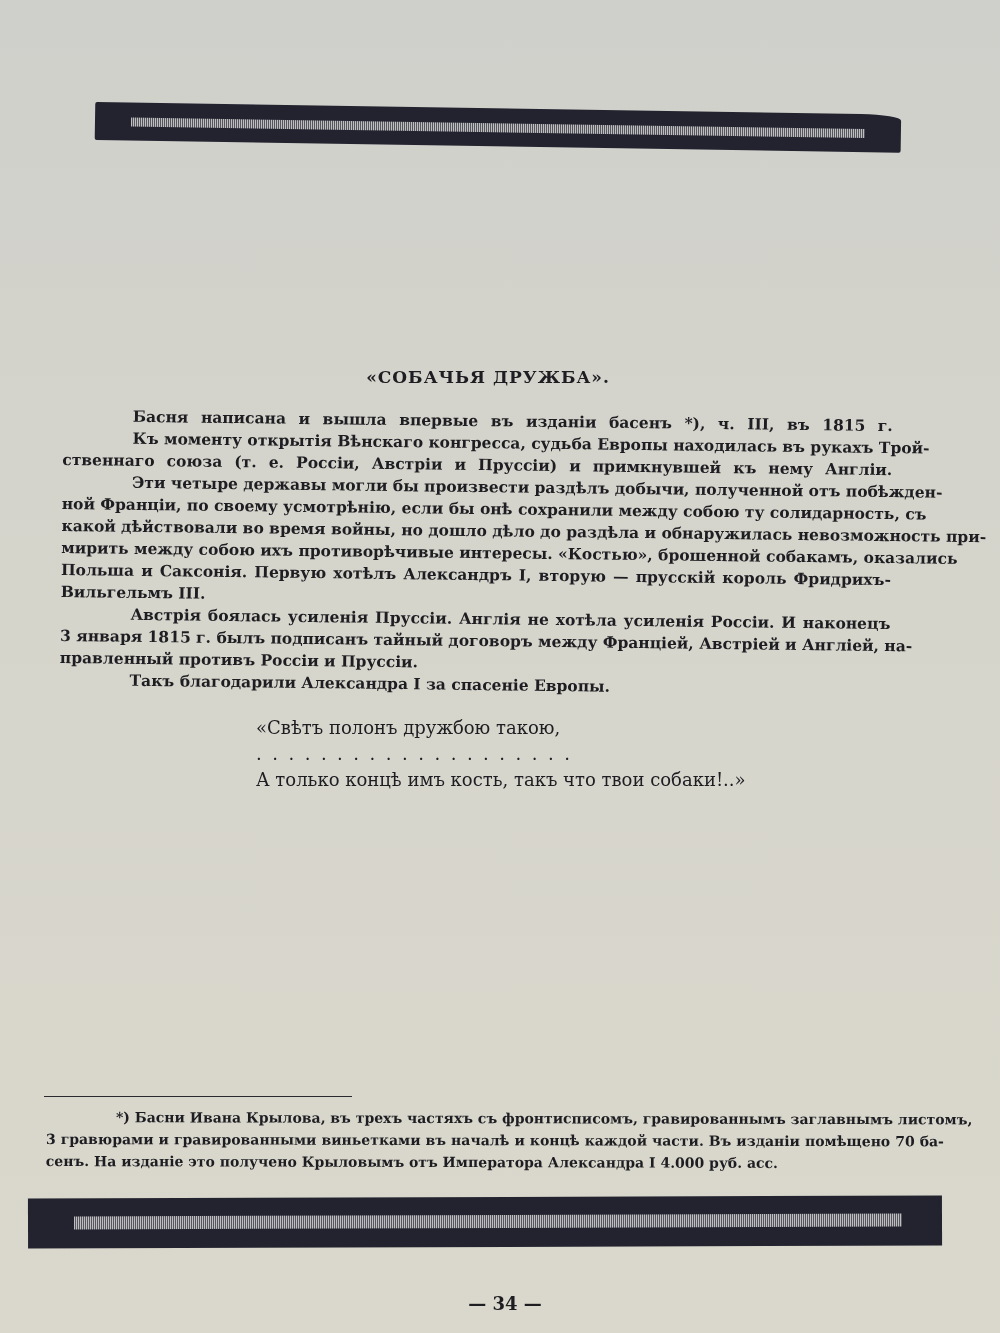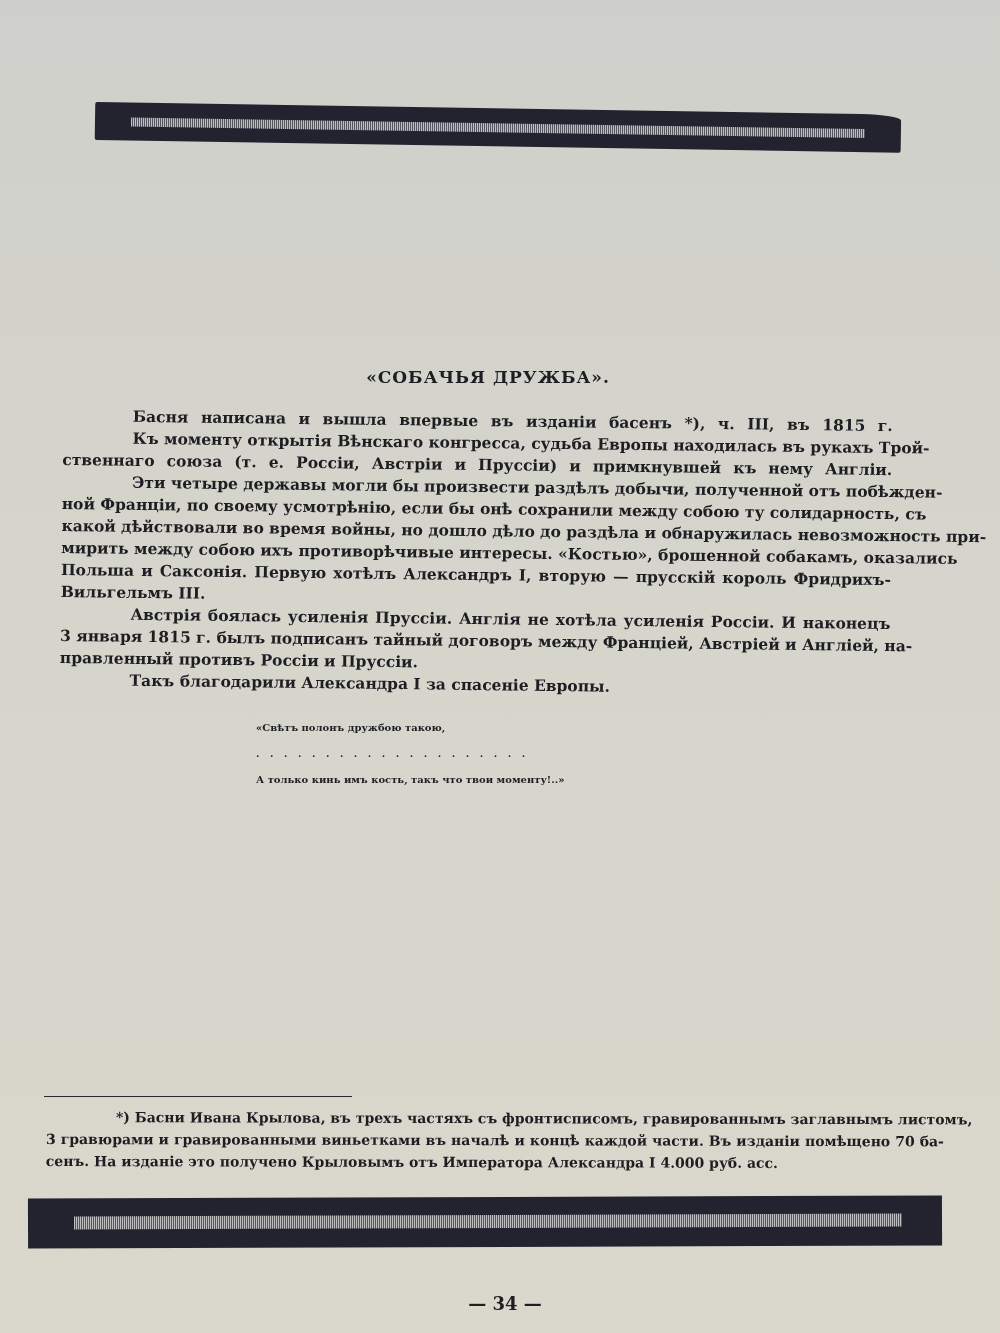--- a/index.html
+++ b/index.html
@@ -81,23 +81,23 @@
       display: block;
       text-align: justify;
       text-align-last: justify;
     }
     .line.indent { padding-left: 70px; }
     .line.short { text-align-last: left; }
     .verse {
       position: absolute;
       left: 256px;
       top: 715px;
-      font-size: 10px;
+      font-size: 18px;
       line-height: 26px;
-      font-weight: bold;
+      font-weight: normal;
     }
     .verse .line { text-align-last: left; }
     .verse .dots { letter-spacing: 10.5px; }
     .footnote-rule {
       position: absolute;
       left: 44px;
       top: 1096px;
       width: 308px;
       height: 1px;
       background: #2a2a2e;
@@ -146,21 +146,21 @@
   <span class="line short">Вильгельмъ III.</span>
   <span class="line indent">Австрія боялась усиленія Пруссіи. Англія не хотѣла усиленія Россіи. И наконецъ</span>
   <span class="line">3 января 1815 г. былъ подписанъ тайный договоръ между Франціей, Австріей и Англіей, на-</span>
   <span class="line short">правленный противъ Россіи и Пруссіи.</span>
   <span class="line indent short">Такъ благодарили Александра I за спасеніе Европы.</span>
 </div>
 
 <div class="verse">
   <span class="line">«Свѣтъ полонъ дружбою такою,</span>
   <span class="line dots">....................</span>
-  <span class="line">А только кинь имъ кость, такъ что твои моменту!..»</span>
+  <span class="line">А только концѣ имъ кость, такъ что твои собаки!..»</span>
 </div>
 
 <div class="footnote-rule"></div>
 
 <div class="footnote">
   <span class="line indent">*) Басни Ивана Крылова, въ трехъ частяхъ съ фронтисписомъ, гравированнымъ заглавнымъ листомъ,</span>
   <span class="line">3 гравюрами и гравированными виньетками въ началѣ и концѣ каждой части. Въ изданіи помѣщено 70 ба-</span>
   <span class="line short">сенъ. На изданіе это получено Крыловымъ отъ Императора Александра I 4.000 руб. асс.</span>
 </div>
 

